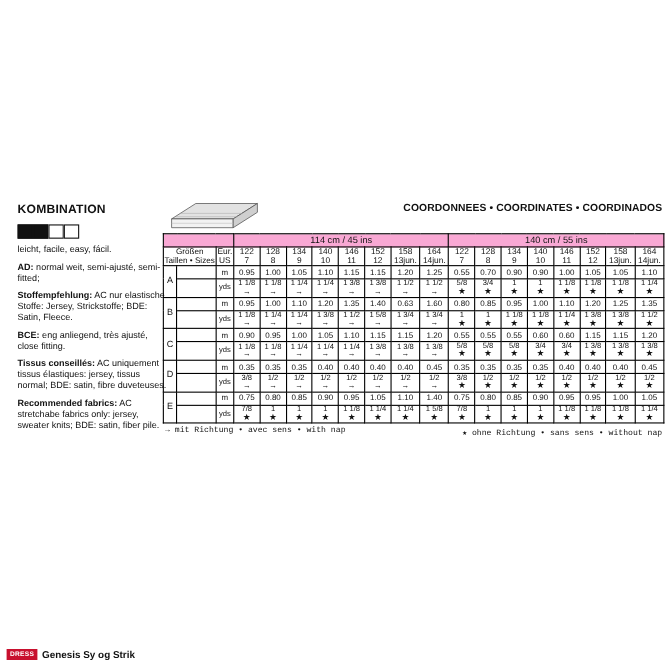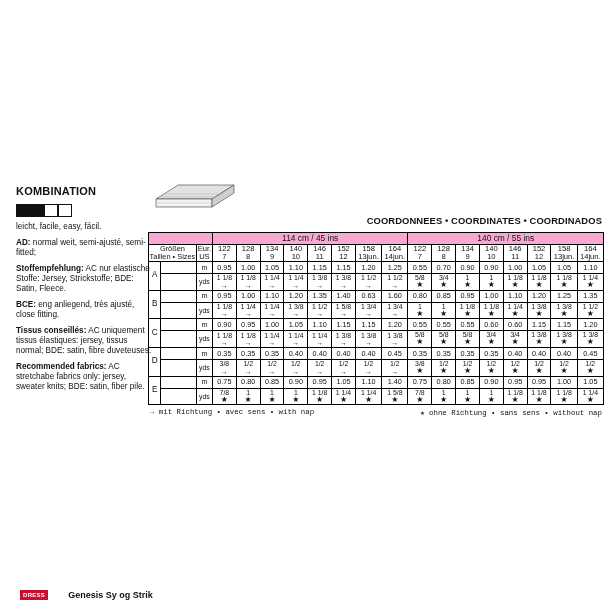--- a/index.html
+++ b/index.html
@@ -25,21 +25,21 @@
   .sw{width:14px;height:13px;border:1px solid #111;box-sizing:border-box;}
   .sw.b{background:#111;}
   .sw.w{background:#fff;}
   .left p{margin:0 0 6px 0;}
   .left b{font-weight:bold;}
 
   
   .right{position:absolute;left:148px;top:183px;width:456px;}
   .titlebar{
     font-size:9.4px;font-weight:bold;text-align:right;
-    padding:0 2px 6px 0;letter-spacing:.1px;margin-top:32px;
+    padding:0 2px 18px 0;letter-spacing:.1px;
   }
   .fabricimg{
     position:absolute;left:2px;top:-2px;width:86px;height:36px;
   }
 
   table.chart{border-collapse:collapse;width:456px;font-size:7.3px;}
   table.chart td,table.chart th{
     border:1px solid #000;padding:0;margin:0;
     text-align:center;vertical-align:middle;
     font-weight:normal;
@@ -61,21 +61,21 @@
   .arrow{font-size:7px;}
   .star{font-size:8px;}
   td.v{width:28px;}
   .footnote{
     display:flex;justify-content:space-between;
     font-size:7.4px;margin-top:3px;padding:0 2px;font-family:Liberation Mono, monospace;
   }
 
   
   .footer{
-    position:absolute;left:20px;bottom:10px;display:flex;align-items:center;gap:20px;
+    position:absolute;left:6px;bottom:10px;display:flex;align-items:center;gap:4px;
   }
   .logo{
     background:#c8102e;color:#fff;font-size:6px;font-weight:bold;
     padding:2px 3px;letter-spacing:.3px;
   }
   .footer .ftxt{font-size:9px;font-weight:bold;}
 </style>
 </head>
 <body>
 

